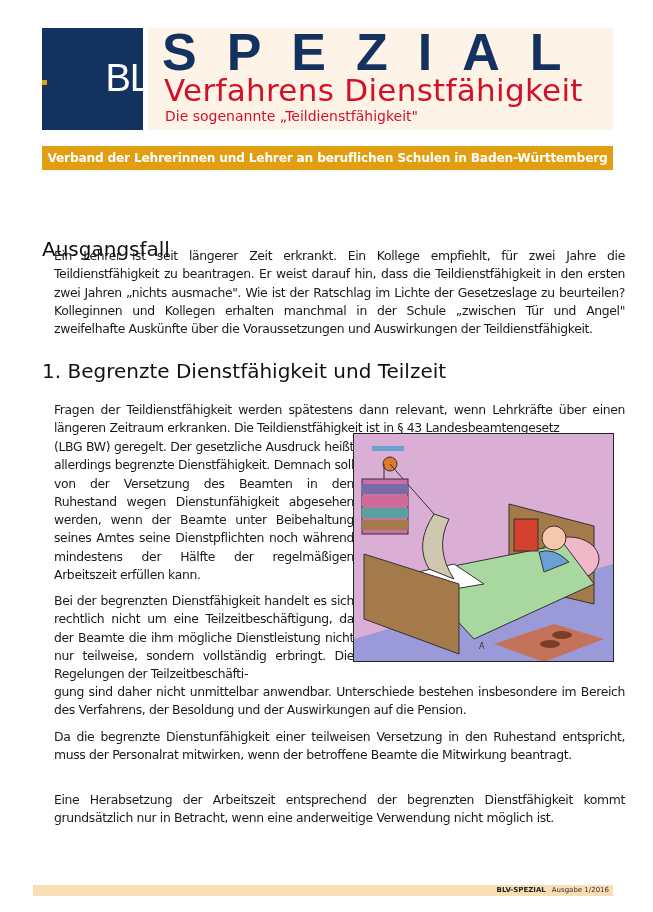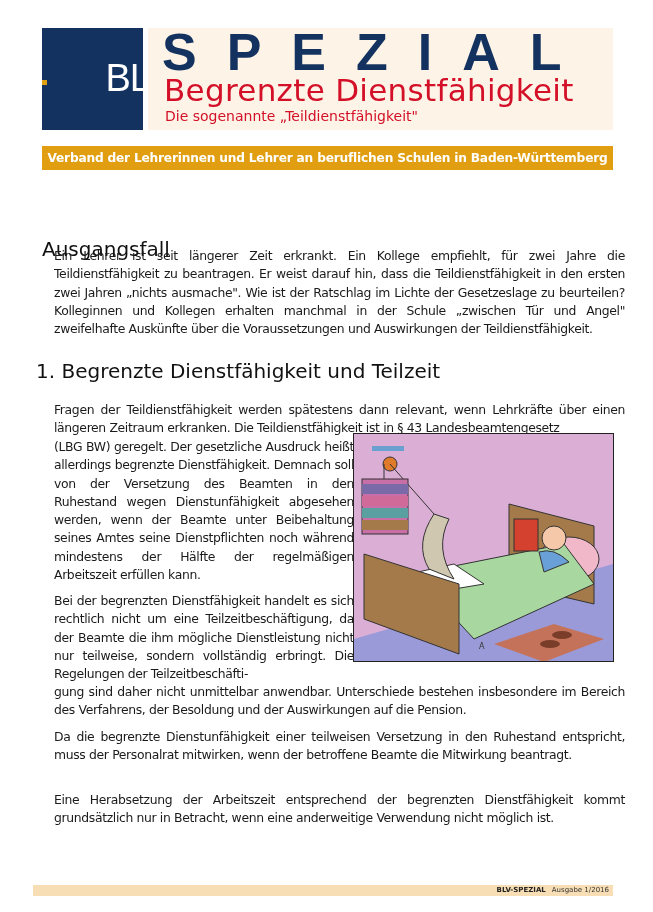--- a/index.html
+++ b/index.html
@@ -63,30 +63,30 @@
 </head>
 <body>
 
 <div class="abs logo-box">
   <div class="logo-accent"></div>
   <div class="logo-text">BLV</div>
 </div>
 
 <div class="abs title-panel">
   <div class="spezial">SPEZIAL</div>
-  <div class="main-title">Begrenzte Dienstfähigkeit</div>
+  <div class="main-title">Verfahrens Dienstfähigkeit</div>
   <div class="sub-title">Die sogenannte „Teildienstfähigkeit"</div>
 </div>
 
 <div class="abs org-bar">Verband der Lehrerinnen und Lehrer an beruflichen Schulen in Baden-Württemberg e.V.</div>
 
 <h2 style="left:42px; top:205px;margin-top:32px;">Ausgangsfall</h2>
 <p class="para wide" style="left:42px; top:235px;">Ein Lehrer ist seit längerer Zeit erkrankt. Ein Kollege empfiehlt, für zwei Jahre die Teildienstfähigkeit zu beantragen. Er weist darauf hin, dass die Teildienstfähigkeit in den ersten zwei Jahren „nichts ausmache". Wie ist der Ratschlag im Lichte der Gesetzeslage zu beurteilen? Kolleginnen und Kollegen erhalten manchmal in der Schule „zwischen Tür und Angel" zweifelhafte Auskünfte über die Voraussetzungen und Auswirkungen der Teildienstfähigkeit.</p>
 
-<h2 style="left:36px; top:359px;">1. Begrenzte Dienstfähigkeit und Teilzeit</h2>
+<h2 style="left:42px; top:359px;">1. Begrenzte Dienstfähigkeit und Teilzeit</h2>
 <p class="para wide" style="left:42px; top:389px;">Fragen der Teildienstfähigkeit werden spätestens dann relevant, wenn Lehrkräfte über einen längeren Zeitraum erkranken. Die Teildienstfähigkeit ist in § 43 Landesbeamtengesetz</p>
 <p class="para narrow" style="left:42px; top:426px;">(LBG BW) geregelt. Der gesetzliche Ausdruck heißt allerdings begrenzte Dienstfähigkeit. Demnach soll von der Versetzung des Beamten in den Ruhestand wegen Dienstunfähigkeit abgesehen werden, wenn der Beamte unter Beibehaltung seines Amtes seine Dienstpflichten noch während mindestens der Hälfte der regelmäßigen Arbeitszeit erfüllen kann.</p>
 <p class="para narrow" style="left:42px; top:580px;">Bei der begrenzten Dienstfähigkeit handelt es sich rechtlich nicht um eine Teilzeitbeschäftigung, da der Beamte die ihm mögliche Dienstleistung nicht nur teilweise, sondern vollständig erbringt. Die Regelungen der Teilzeitbeschäfti-</p>
 <p class="para wide" style="left:42px; top:671px;">gung sind daher nicht unmittelbar anwendbar. Unterschiede bestehen insbesondere im Bereich des Verfahrens, der Besoldung und der Auswirkungen auf die Pension.</p>
 <p class="para wide" style="left:42px; top:716px;">Da die begrenzte Dienstunfähigkeit einer teilweisen Versetzung in den Ruhestand entspricht, muss der Personalrat mitwirken, wenn der betroffene Beamte die Mitwirkung beantragt.</p>
 <p class="para wide" style="left:42px; top:779px;">Eine Herabsetzung der Arbeitszeit entsprechend der begrenzten Dienstfähigkeit kommt grundsätzlich nur in Betracht, wenn eine anderweitige Verwendung nicht möglich ist.</p>
 
 <div class="abs cartoon">
   <svg width="259" height="227" viewBox="0 0 259 227">
 

